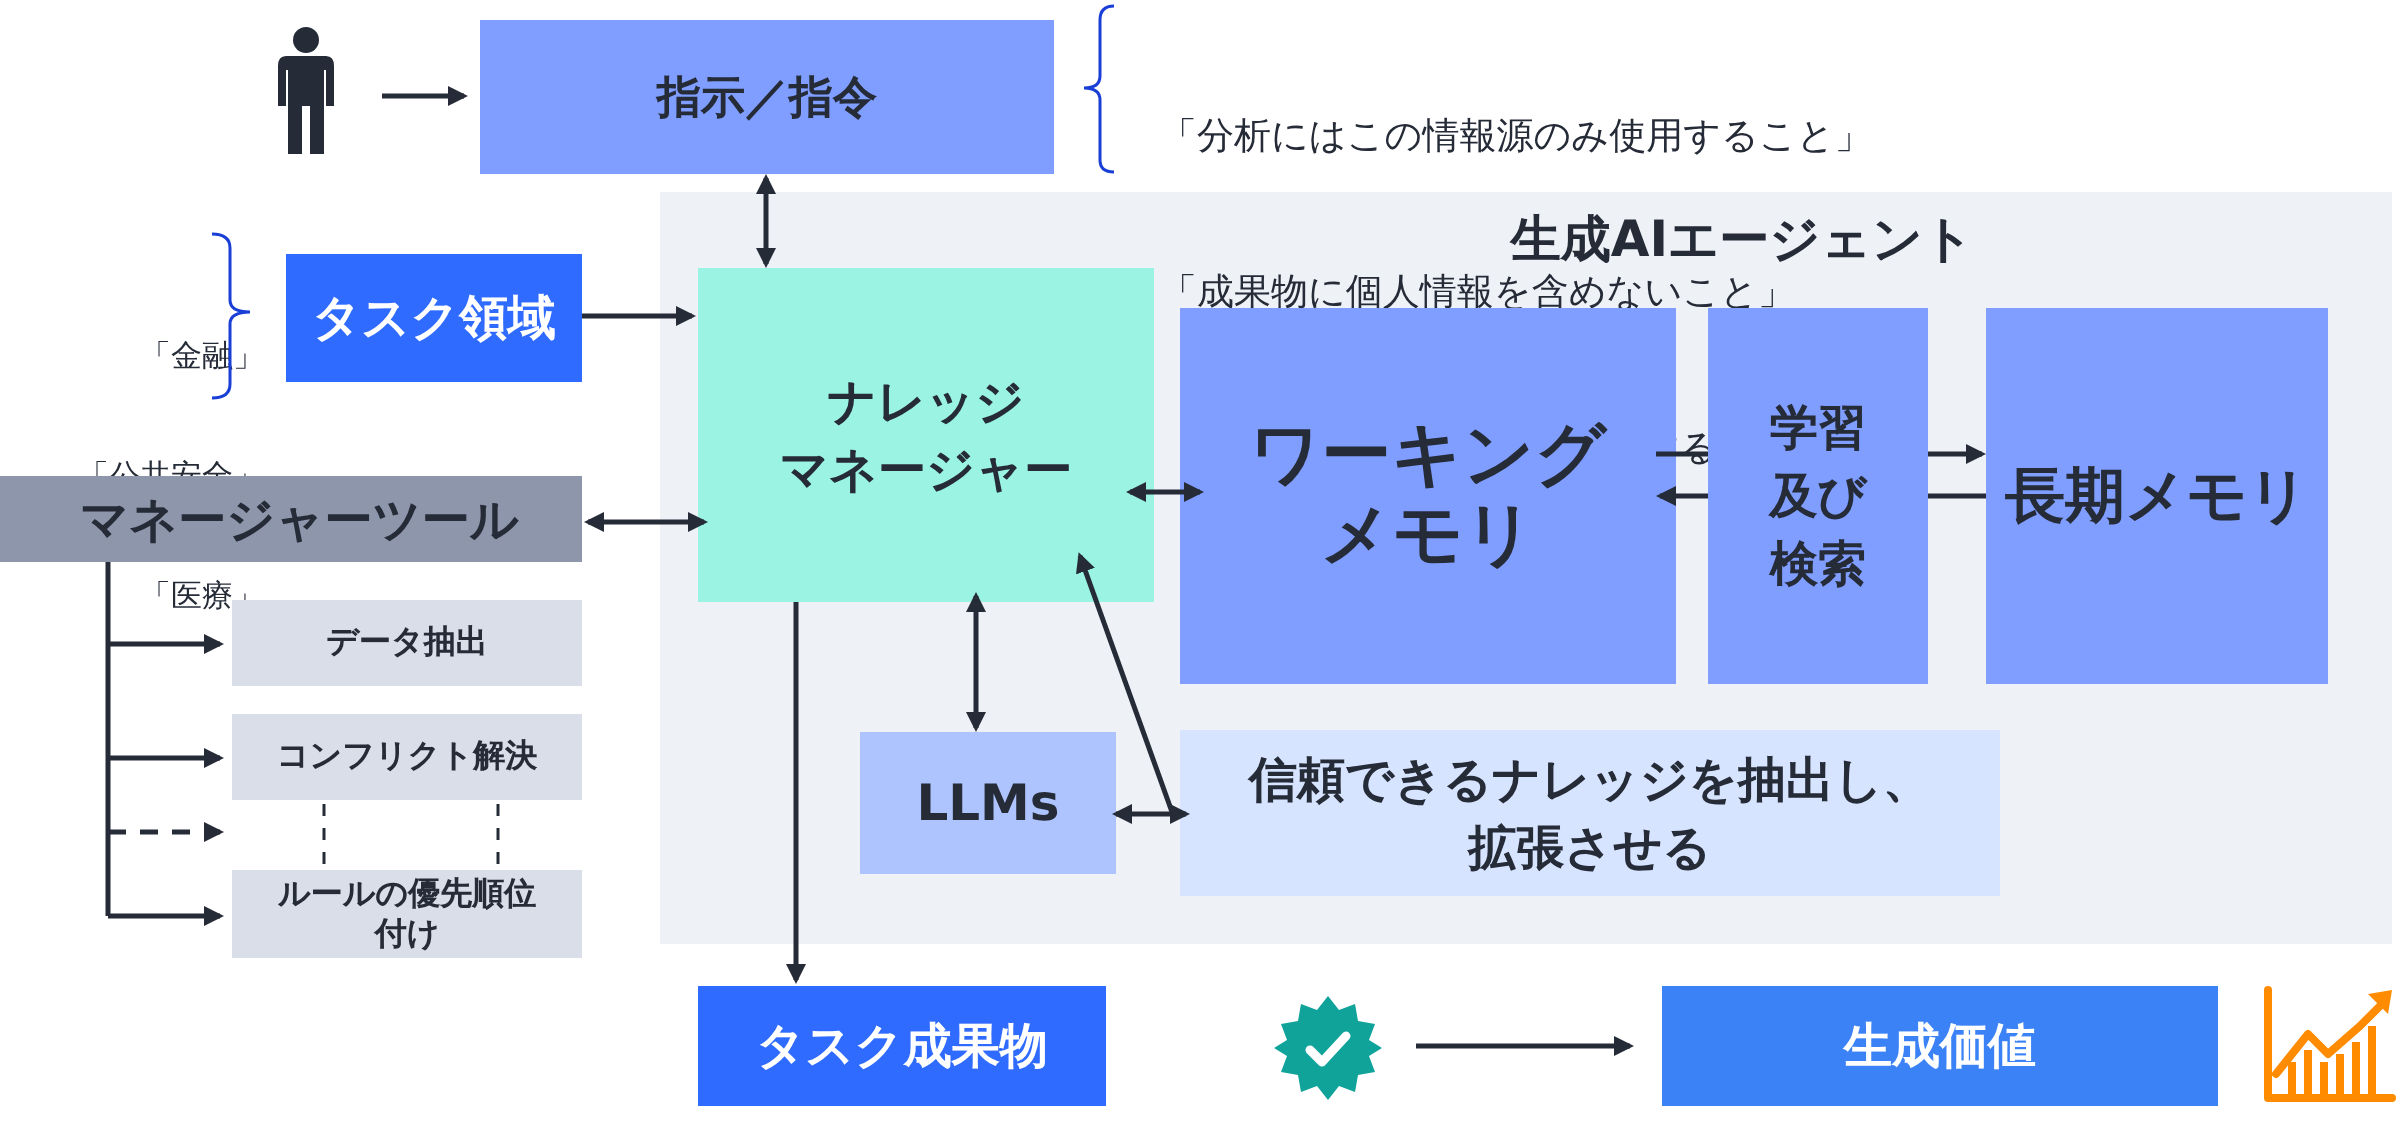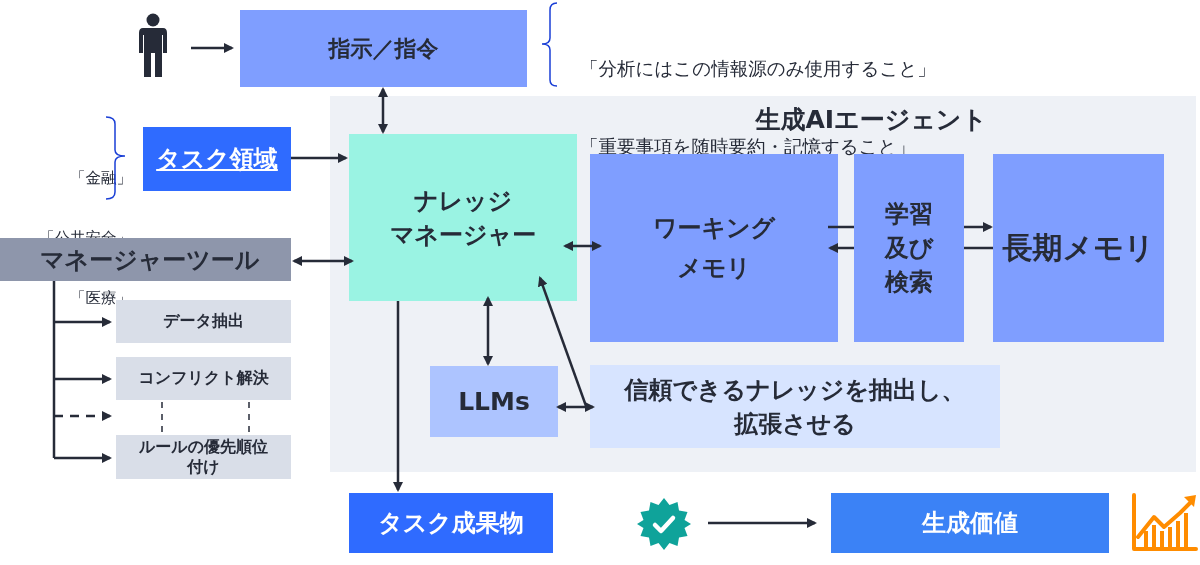--- a/index.html
+++ b/index.html
@@ -4,26 +4,26 @@
 <style>
   html, body { margin:0; padding:0; background:#ffffff; }
   body { width:1200px; height:565px; position:relative; overflow:hidden;
          font-family: "DejaVu Sans", "Liberation Sans", sans-serif; color:#262b38; }
   .abs { position:absolute; box-sizing:border-box; }
   .box { display:flex; align-items:center; justify-content:center; text-align:center; font-weight:bold; }
   .agent-bg { left:330px; top:96px; width:866px; height:376px; background:#eef1f6; }
   .agent-title { left:617px; top:100px; width:370px; height:40px; font-size:25px; font-weight:bold; text-align:right; line-height:40px; }
   .instr { left:240px; top:10px; width:287px; height:77px; background:#7f9eff; font-size:22px; }
   .rules { left:580px; top:4px; width:420px; font-size:18.5px; line-height:26px; white-space:pre; }
-  .task-domain { left:143px; top:127px; width:148px; height:64px; background:#2f6bff; color:#fff; font-size:24px;text-decoration:underline; }
+  .task-domain { left:143px; top:127px; width:148px; height:64px; background:#2f6bff; color:#fff; font-size:24px; }
   .domains { left:0px; top:128px; width:104px; font-size:15.5px; line-height:20px; text-align:right; white-space:pre;margin-left:28px; }
   .mgr-tool { left:0px; top:238px; width:291px; height:43px; background:#8e96ab; font-size:24px; justify-content:flex-start; padding-left:40px; }
   .tool-item { left:116px; width:175px; background:#d9dee8; font-size:16px; }
   .km { left:349px; top:134px; width:228px; height:167px; background:#9af3e3; font-size:24px; line-height:34px; }
-  .wm { left:590px; top:154px; width:248px; height:188px; background:#7f9eff; font-size:24px; line-height:40px; }
+  .wm { left:590px; top:154px; width:248px; height:188px; background:#7f9eff; font-size:35px; line-height:40px; }
   .lr { left:854px; top:154px; width:110px; height:188px; background:#7f9eff; font-size:24px; line-height:34px; }
   .ltm { left:993px; top:154px; width:171px; height:188px; background:#7f9eff; font-size:30px; }
   .llms { left:430px; top:366px; width:128px; height:71px; background:#adc4ff; font-size:25px; }
   .extract { left:590px; top:365px; width:410px; height:83px; background:#d7e4ff; font-size:24px; line-height:34px; font-weight:bold; }
   .deliv { left:349px; top:493px; width:204px; height:60px; background:#2f6bff; color:#fff; font-size:24px; }
   .value { left:831px; top:493px; width:278px; height:60px; background:#3b82f6; color:#fff; font-size:24px; }
   svg.overlay { position:absolute; left:0; top:0; pointer-events:none; }
   .multiline { white-space:pre; }
 </style>
 </head>
@@ -36,20 +36,21 @@
   <svg width="30" height="66" viewBox="0 0 30 66">
     <circle cx="15" cy="7" r="6.5" fill="#262b38"></circle>
     <path d="M5 15 H25 Q29 15 29 20 V40 H25 V22 H24 V64 H17 V40 H13 V64 H6 V22 H5 V40 H1 V20 Q1 15 5 15 Z" fill="#262b38"></path>
   </svg>
 </div>
 
 <div class="abs box instr">指示／指令</div>
 
 <div class="abs rules">
   <div>「分析にはこの情報源のみ使用すること」</div>
+  <div>「成果物に個人情報を含めないこと」</div>
   <div>「重要事項を随時要約・記憶すること」</div>
 </div>
 
 <div class="abs domains">
   <div>「金融」</div>
   <div>「公共安全」</div>
   <div>「医療」</div>
 </div>
 <div class="abs box task-domain">タスク領域</div>
 

